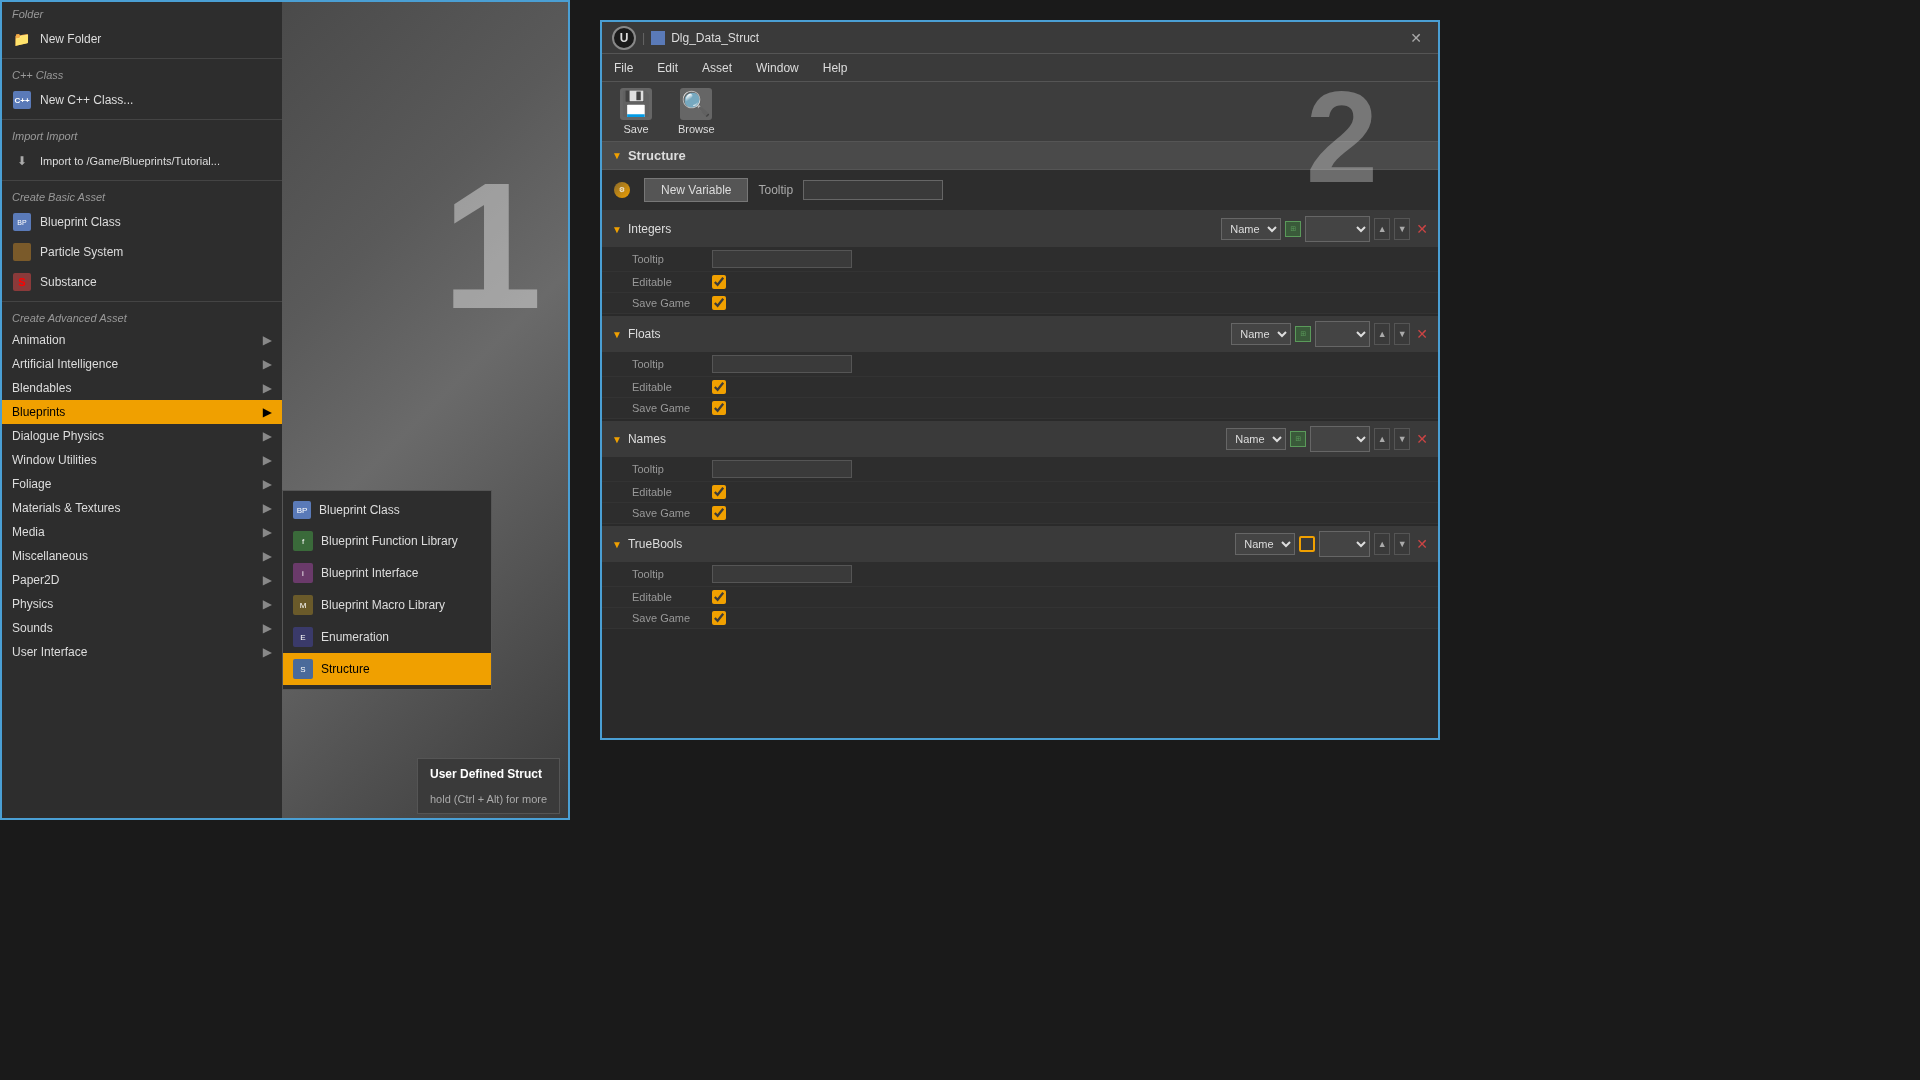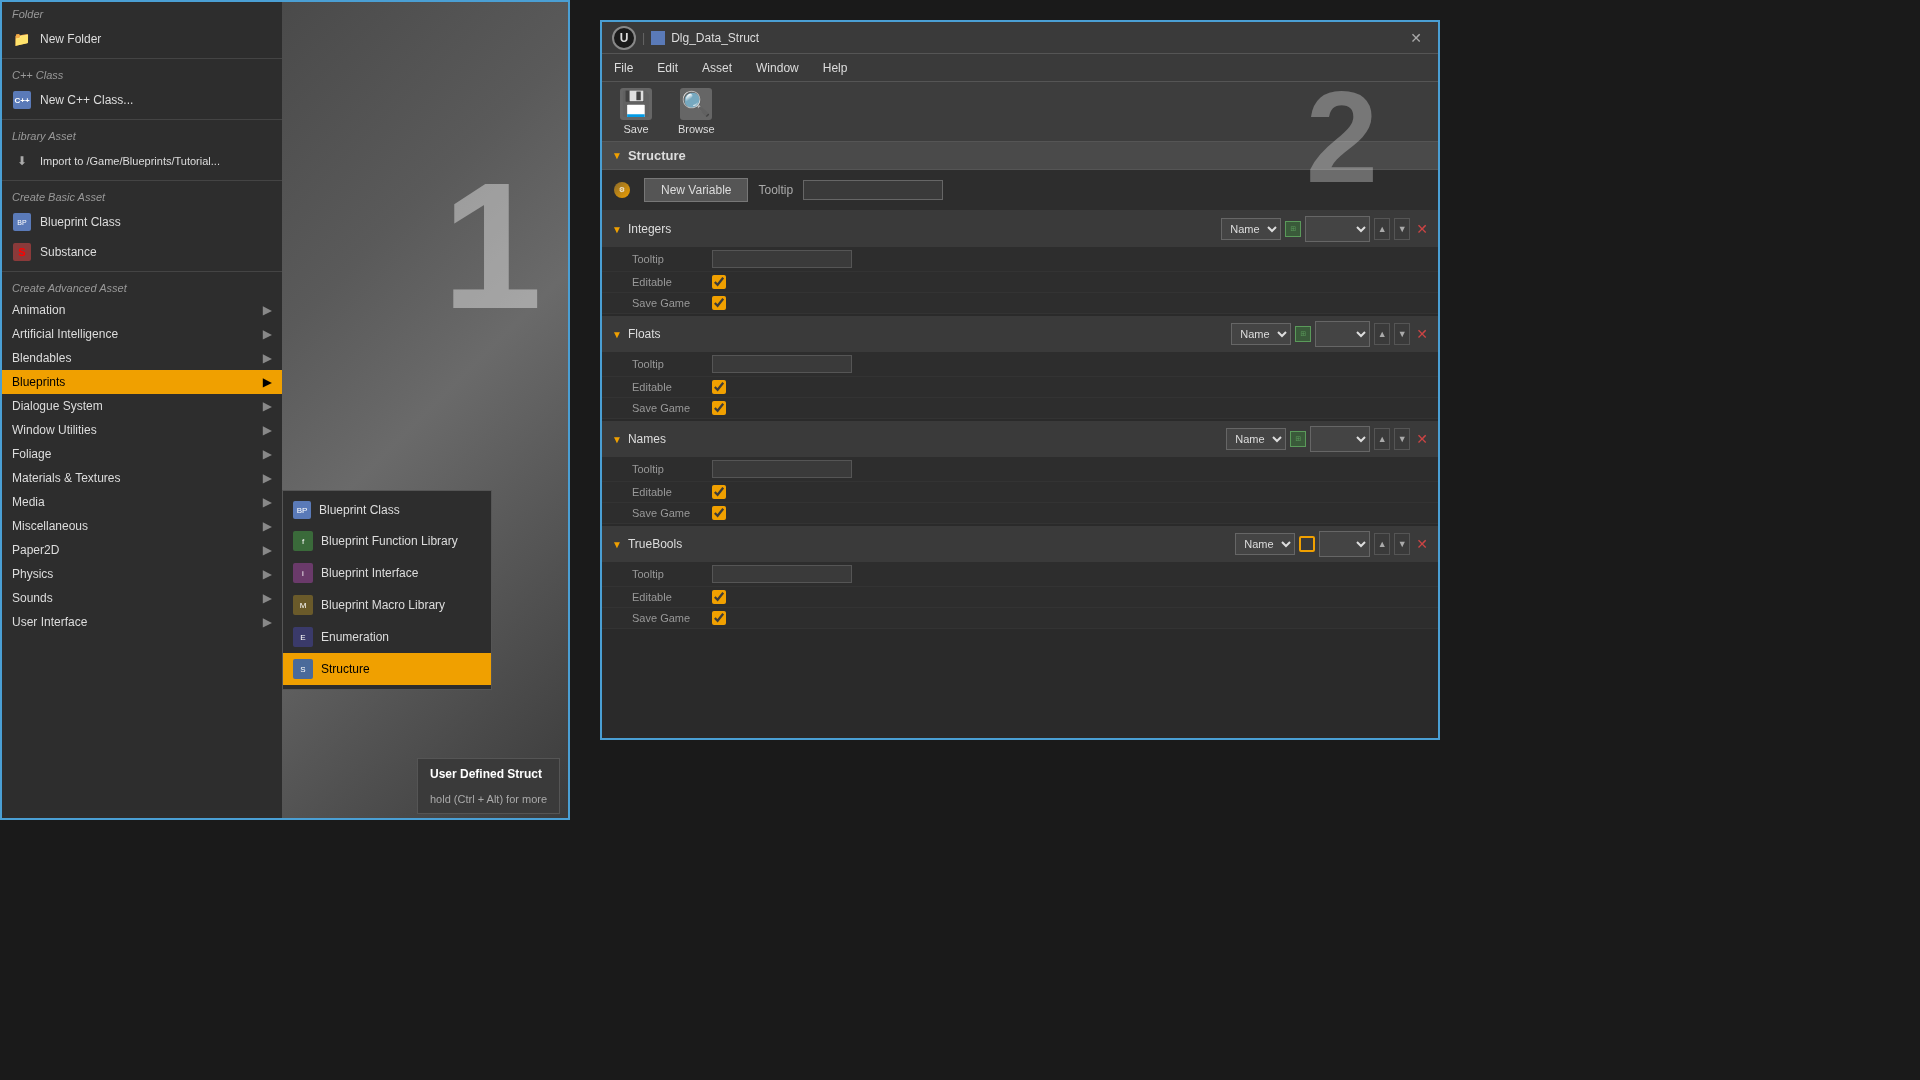--- a/index.html
+++ b/index.html
@@ -471,36 +471,42 @@
     <div class="menu-section-header">C++ Class</div>
     <div class="menu-item">
       <div class="menu-item-icon">
         <div style="background:#5a7ab8;width:18px;height:18px;border-radius:2px;display:flex;align-items:center;justify-content:center;font-size:8px;color:#fff;font-weight:bold;">C++</div>
       </div>
       <span>New C++ Class...</span>
     </div>
 
     <div class="divider"></div>
 
-    <div class="menu-section-header">Library Asset</div>
+    <div class="menu-section-header">Import Import</div>
     <div class="menu-item">
       <div class="menu-item-icon">
         <span style="color:#aaa;">⬇</span>
       </div>
       <span style="font-size:11px;">Import to /Game/Blueprints/Tutorial...</span>
     </div>
 
     <div class="divider"></div>
 
     <div class="menu-section-header">Create Basic Asset</div>
     <div class="menu-item">
       <div class="menu-item-icon">
         <div style="background:#5a7ab8;width:18px;height:18px;border-radius:2px;display:flex;align-items:center;justify-content:center;font-size:7px;color:#fff;">BP</div>
       </div>
       <span>Blueprint Class</span>
+    </div>
+    <div class="menu-item">
+      <div class="menu-item-icon">
+        <div style="background:#7a5a2a;width:18px;height:18px;border-radius:2px;"></div>
+      </div>
+      <span>Particle System</span>
     </div>
     <div class="menu-item">
       <div class="menu-item-icon">
         <div style="background:#8a3a3a;width:18px;height:18px;border-radius:2px;display:flex;align-items:center;justify-content:center;font-size:11px;color:#f00;font-weight:bold;">S</div>
       </div>
       <span>Substance</span>
     </div>
 
     <div class="divider"></div>
 
@@ -516,21 +522,21 @@
       </div>
     <div class="menu-item">
         <span>Blendables</span>
         <span class="menu-item-arrow">▶</span>
       </div>
     <div class="menu-item highlighted">
         <span>Blueprints</span>
         <span class="menu-item-arrow" style="color:#000;">▶</span>
       </div>
     <div class="menu-item">
-        <span>Dialogue System</span>
+        <span>Dialogue Physics</span>
         <span class="menu-item-arrow">▶</span>
       </div>
     <div class="menu-item">
         <span>Window Utilities</span>
         <span class="menu-item-arrow">▶</span>
       </div>
     <div class="menu-item">
         <span>Foliage</span>
         <span class="menu-item-arrow">▶</span>
       </div>

